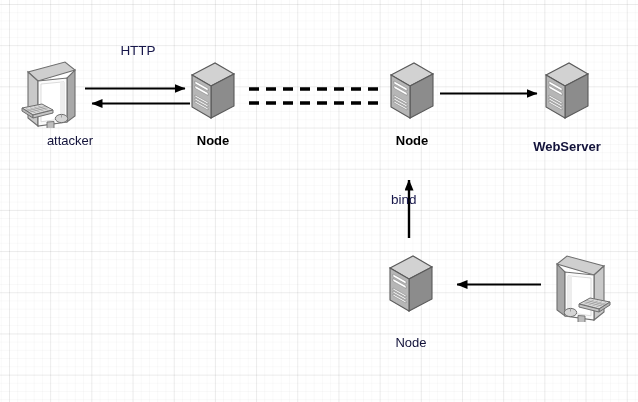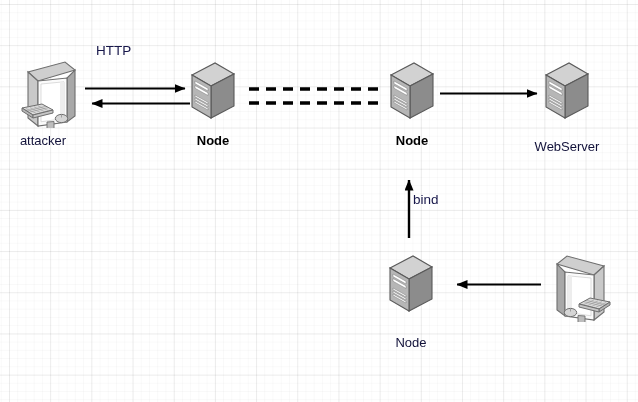--- a/index.html
+++ b/index.html
@@ -44,20 +44,21 @@
     color: #12123a;
     font-size: 13px;
     font-family: "Liberation Sans", sans-serif;
   }
   .node-label.bold {
     font-weight: bold;
     color: #000000;
   }
   .edge-label {
     position: absolute;
+    text-align: center;
     white-space: nowrap;
     line-height: 16px;
     color: #17174a;
     font-size: 13.5px;
     font-family: "Liberation Sans", sans-serif;
   }
   .icon-box {
     position: absolute;
   }
 </style>
@@ -228,30 +229,30 @@
           </g>
         </g>
         <g>
           <ellipse cx="41.5" cy="58.5" rx="6.2" ry="4.1" fill="#d5d5d5" stroke="#6e6e6e" stroke-width="1"></ellipse>
           <line x1="41.5" y1="54.6" x2="41.5" y2="57.5" stroke="#8f8f8f" stroke-width="0.8"></line>
         </g>
       </g>
     </svg>
   </div>
 
-  <div class="node-label" style="left:3px; top:134px; width:80px;">attacker</div>
+  <div class="node-label" style="left:30px; top:134px; width:80px;">attacker</div>
 
   <div class="node-label bold" style="left:173px; top:134px; width:80px;">Node</div>
 
   <div class="node-label bold" style="left:372px; top:134px; width:80px;">Node</div>
 
-  <div class="node-label" style="left:527px; top:140px; width:80px;">WebServer</div>
+  <div class="node-label" style="left:527px; top:140px; width:80px;font-weight:bold;">WebServer</div>
 
   <div class="node-label" style="left:371px; top:336px; width:80px;">Node</div>
 
 
   <div class="edge-label" style="left:96px; top:43px; width:84px;">
     <div>HTTP</div>
   </div>
 
-  <div class="edge-label" style="left:413px; top:192px; width:40px; text-align:left;">bind</div>
+  <div class="edge-label" style="left:391px; top:192px; width:40px; text-align:left;">bind</div>
 
 </div>
 
 </body></html>

